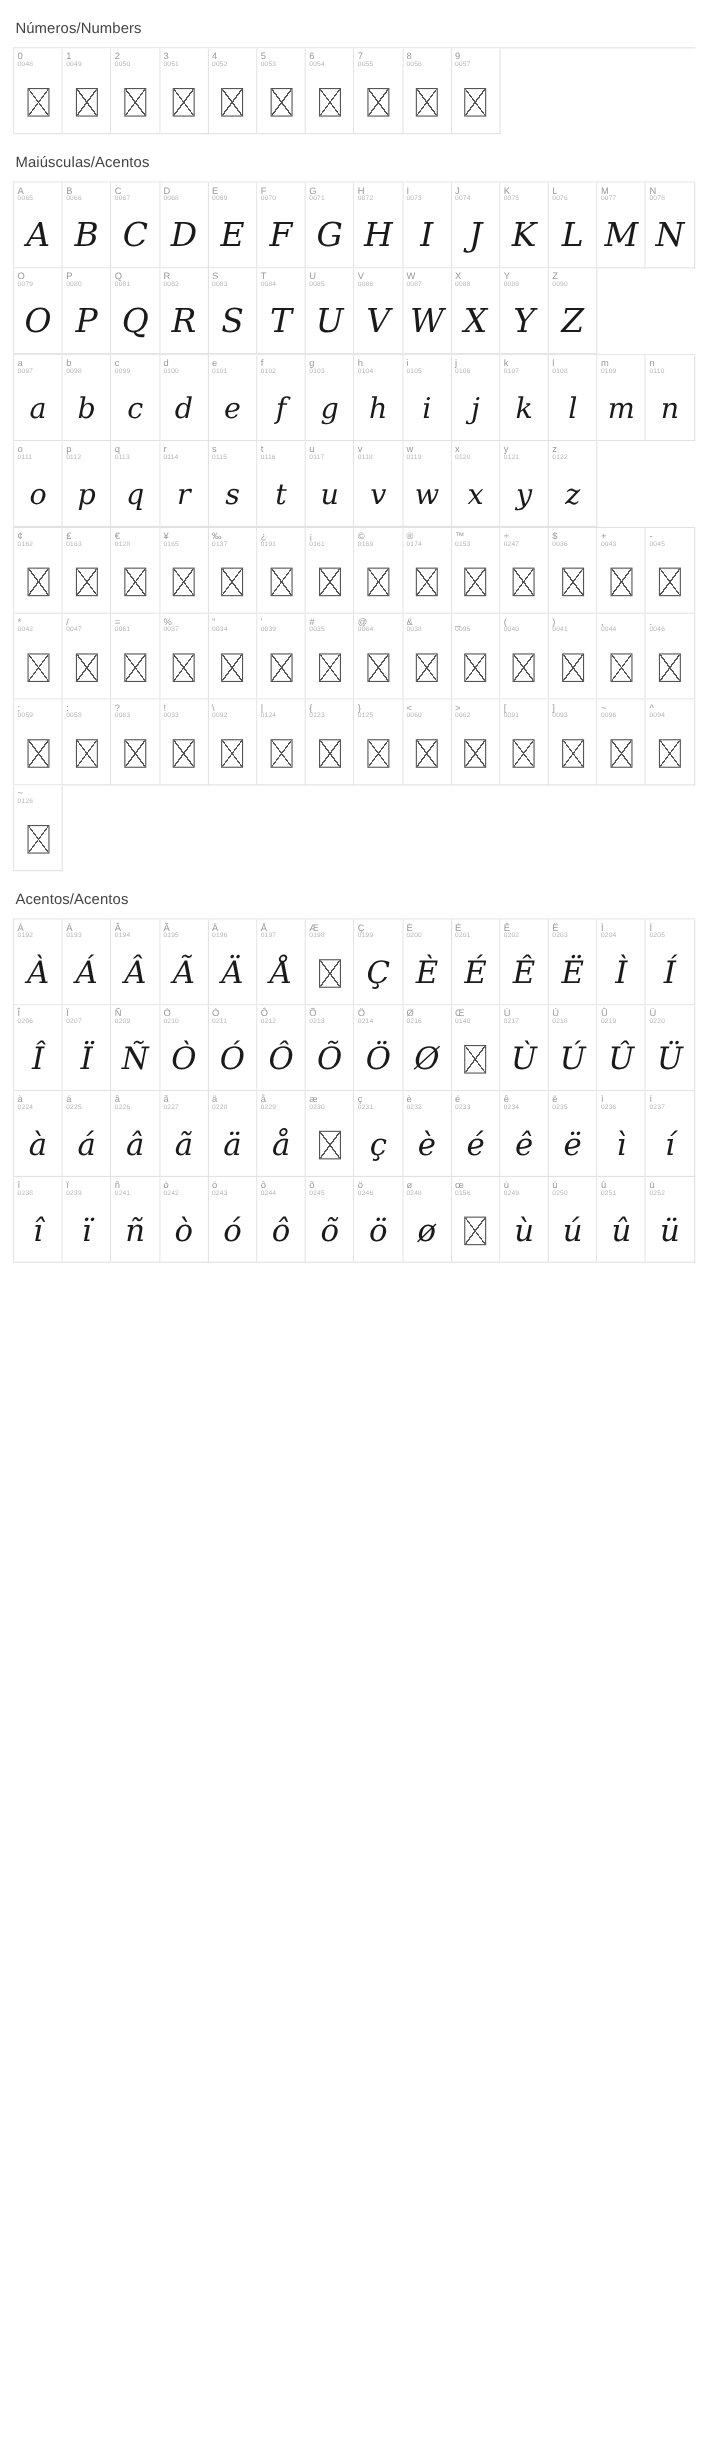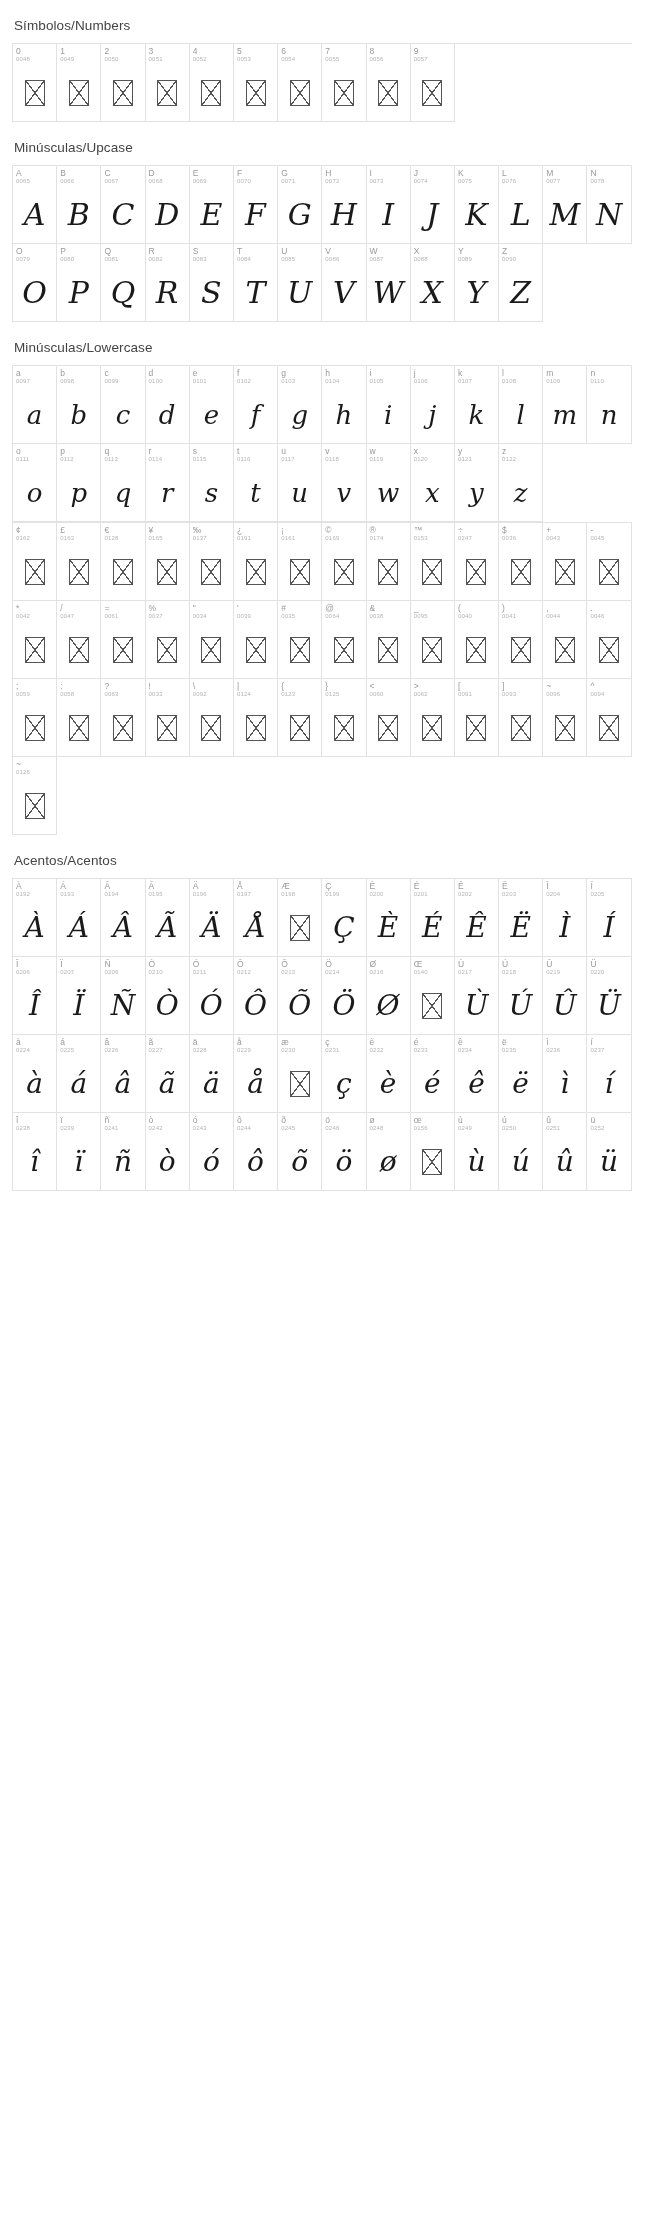--- a/index.html
+++ b/index.html
@@ -97,21 +97,21 @@
   }
   .notdef::after {
     background: linear-gradient(to bottom right, transparent calc(50% - 0.6px), #555555 calc(50% - 0.6px), #555555 calc(50% + 0.6px), transparent calc(50% + 0.6px));
   }
 </style>
 </head>
 <body>
 
 <div class="page">
   <div id="sections-root">
-      <div class="section-title">Símbolos/Numbers</div>
+      <div class="section-title">Números/Numbers</div>
       <div class="grid">
         <div class="cell">
           <div class="chr">0</div>
           <div class="code">0048</div>
           <div class="glyph upper">
             <div class="notdef"></div>
           </div>
         </div>
         <div class="cell">
           <div class="chr">1</div>
@@ -170,21 +170,21 @@
           </div>
         </div>
         <div class="cell">
           <div class="chr">9</div>
           <div class="code">0057</div>
           <div class="glyph upper">
             <div class="notdef"></div>
           </div>
         </div>
       </div>
-      <div class="section-title">Minúsculas/Upcase</div>
+      <div class="section-title">Maiúsculas/Acentos</div>
       <div class="grid">
         <div class="cell">
           <div class="chr">A</div>
           <div class="code">0065</div>
           <div class="glyph upper">A</div>
         </div>
         <div class="cell">
           <div class="chr">B</div>
           <div class="code">0066</div>
           <div class="glyph upper">B</div>
@@ -303,21 +303,20 @@
           <div class="chr">Y</div>
           <div class="code">0089</div>
           <div class="glyph upper">Y</div>
         </div>
         <div class="cell">
           <div class="chr">Z</div>
           <div class="code">0090</div>
           <div class="glyph upper">Z</div>
         </div>
       </div>
-      <div class="section-title">Minúsculas/Lowercase</div>
       <div class="grid">
         <div class="cell">
           <div class="chr">a</div>
           <div class="code">0097</div>
           <div class="glyph lower">a</div>
         </div>
         <div class="cell">
           <div class="chr">b</div>
           <div class="code">0098</div>
           <div class="glyph lower">b</div>

